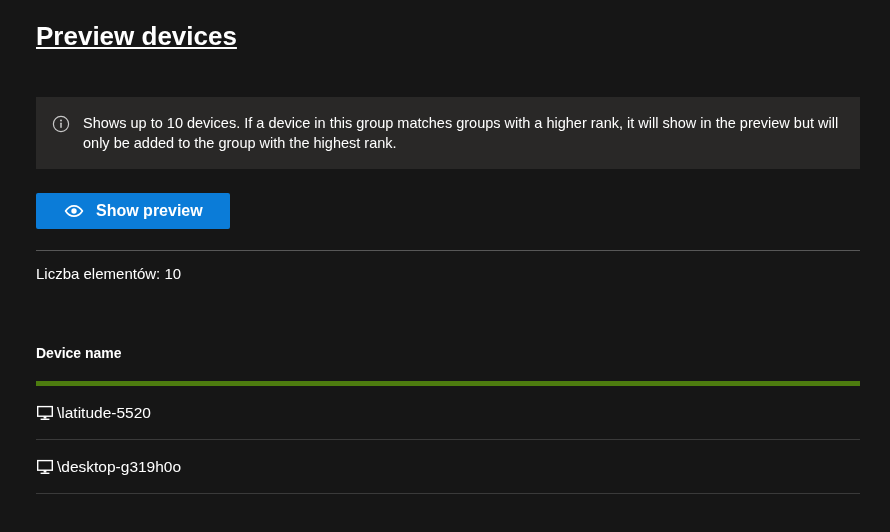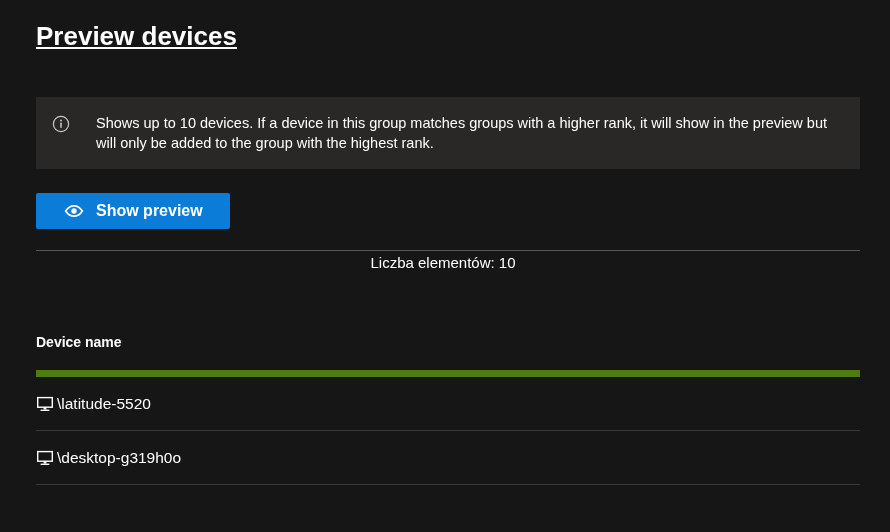--- a/index.html
+++ b/index.html
@@ -23,21 +23,21 @@
     line-height: 32px;
     font-weight: 700;
     color: #ffffff;
     text-decoration: underline;
   }
   .info-banner {
     margin-top: 45px;
     background: #292827;
     display: flex;
     align-items: flex-start;
-    gap: 26px;
+    gap: 13px;
     padding: 8px 16px;
     min-height: 40px;
     box-sizing: border-box;
   }
   .info-banner .icon-wrap {
     flex: 0 0 auto;
     margin-top: 10px;
     line-height: 0;
   }
   .info-banner .banner-text {
@@ -64,34 +64,34 @@
     font-weight: 700;
     cursor: pointer;
   }
   .primary-button .icon-wrap { line-height: 0; }
   .divider {
     border: none;
     border-top: 1px solid #575757;
     margin: 21px 0 0 0;
   }
   .count-row {
-    margin-top: 2px;
-    text-align: center;
+    margin-top: 13px;
+    text-align: left;
     font-size: 15px;
     line-height: 20px;
     padding-right: 10px;
     color: #ffffff;
   }
   .table-header {
     margin-top: 61px;
     font-size: 14px;
     line-height: 17px;
     font-weight: 700;
     padding-bottom: 19px;
-    border-bottom: 7px solid #4d7c0f;
+    border-bottom: 5px solid #4d7c0f;
     color: #ffffff;
   }
   .device-row {
     height: 53px;
     display: flex;
     align-items: center;
     gap: 3px;
     border-bottom: 1px solid #3a3a3a;
     font-size: 15.5px;
     cursor: default;

